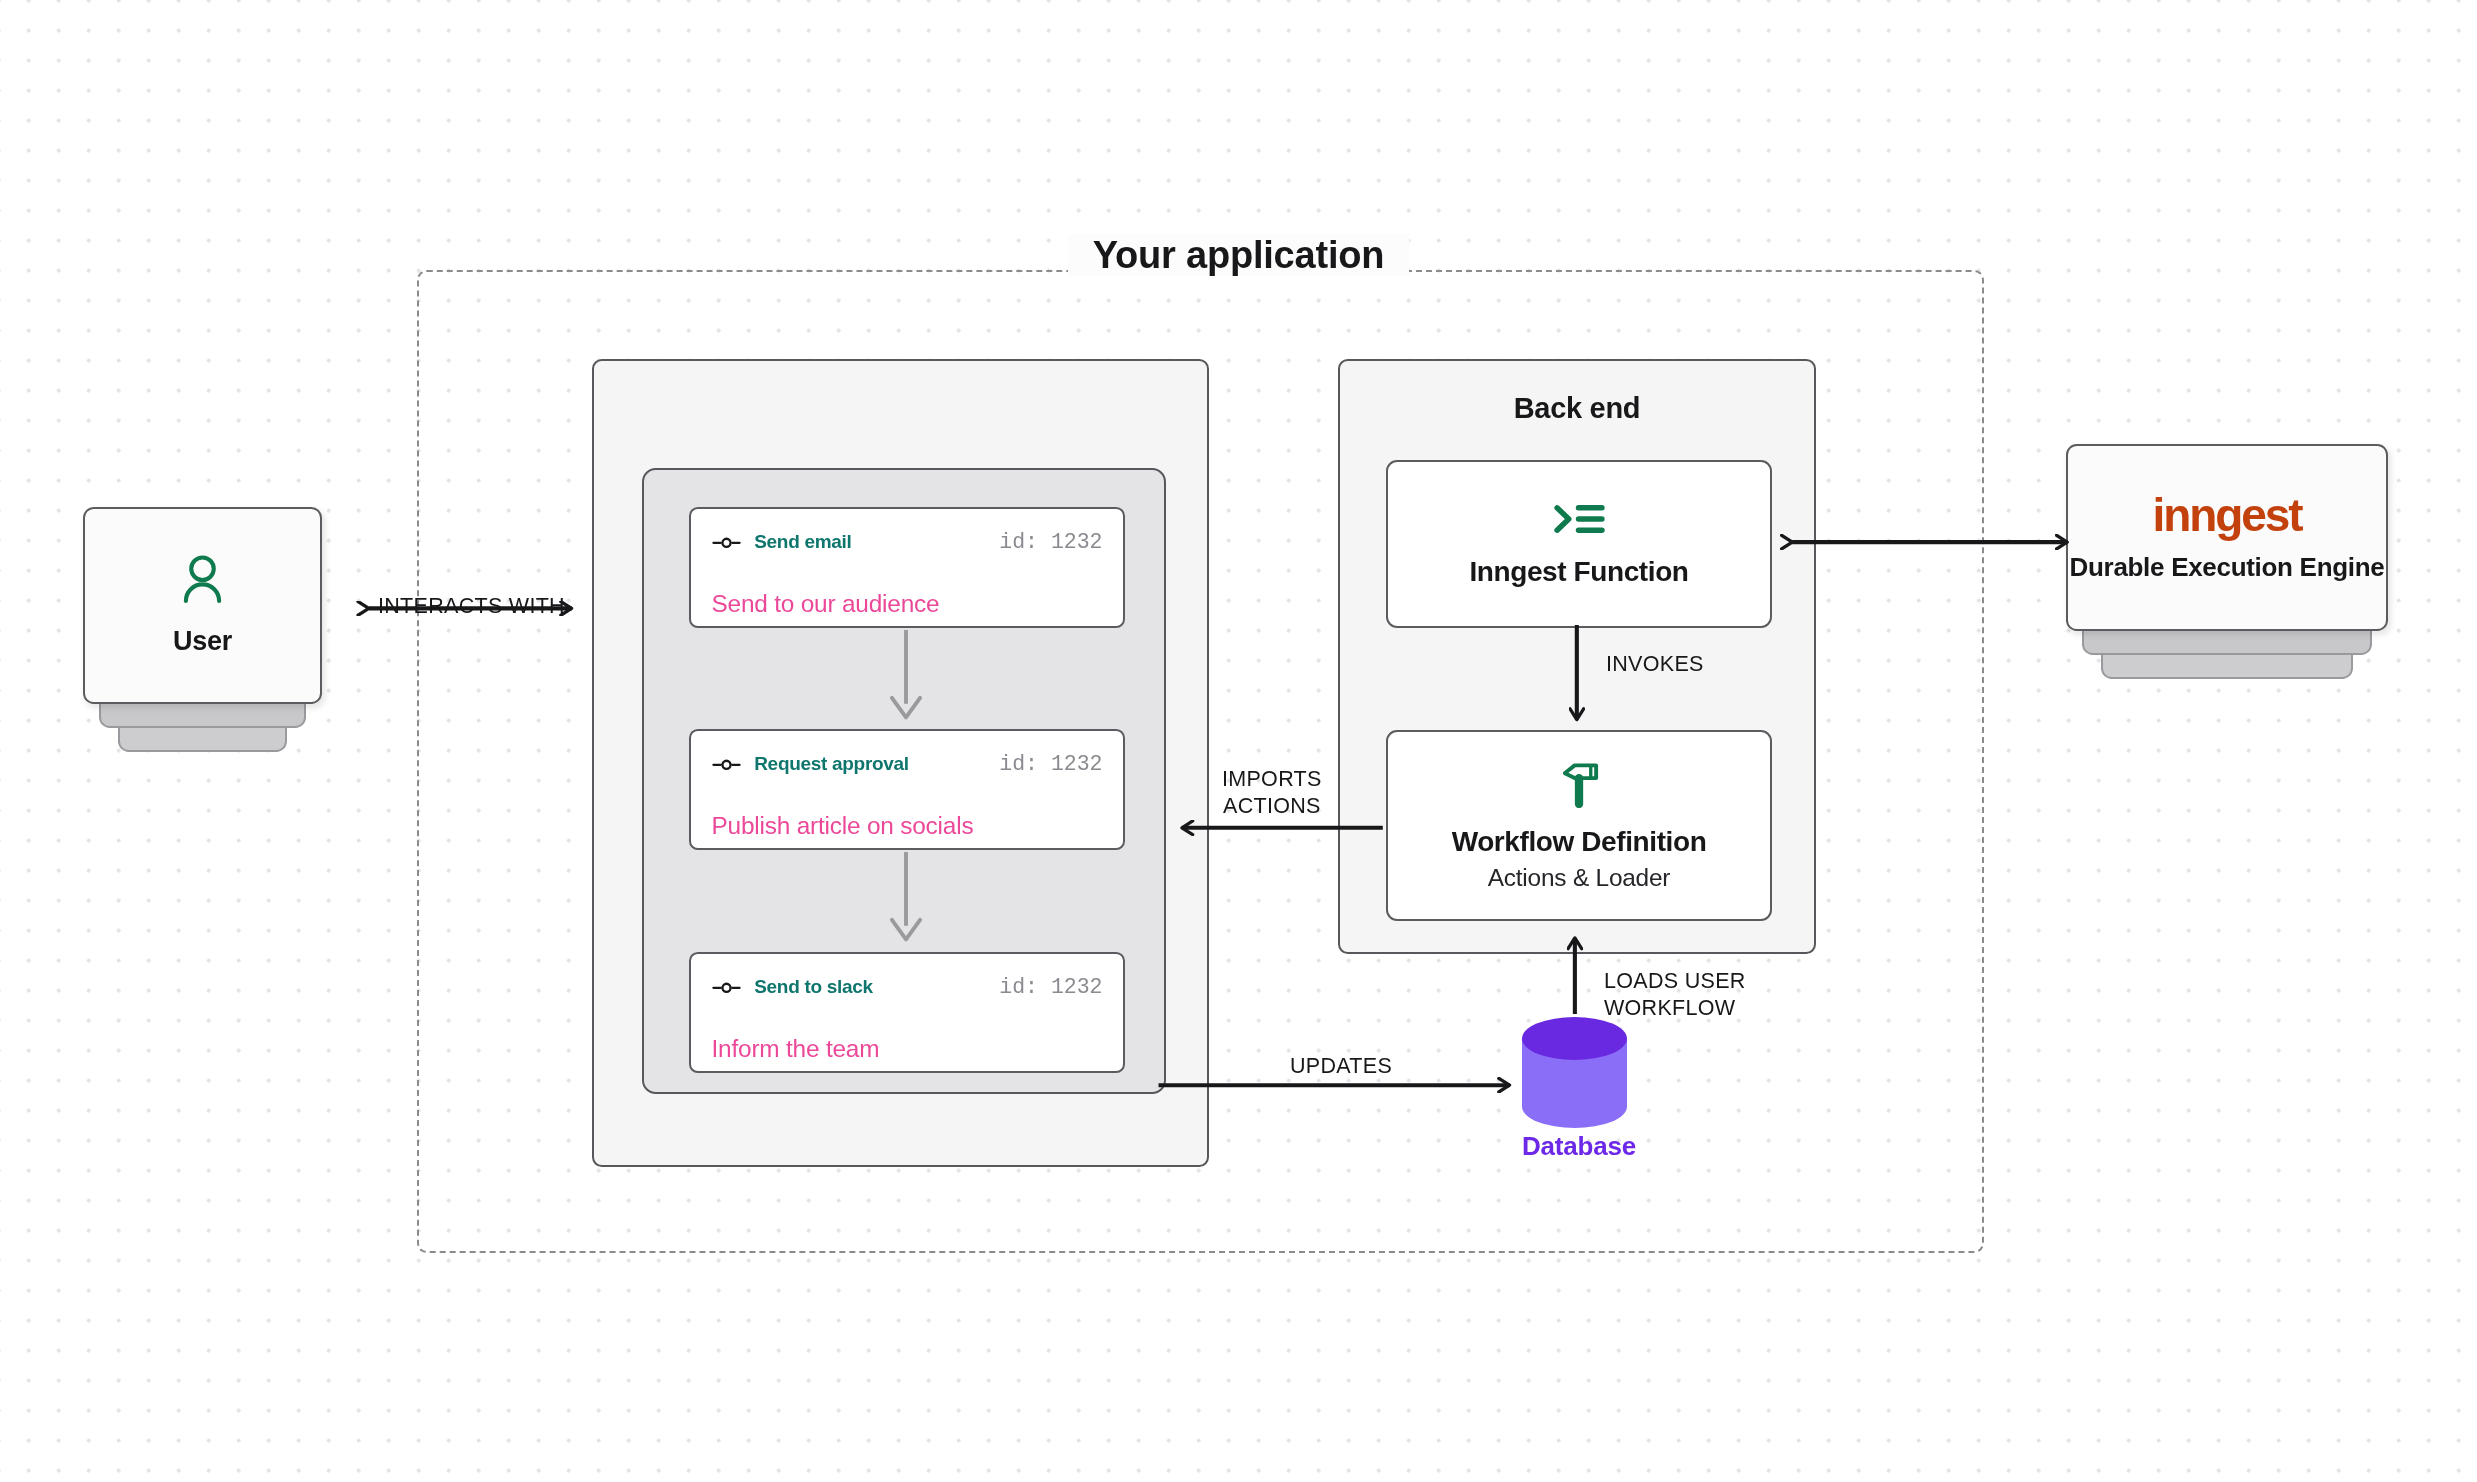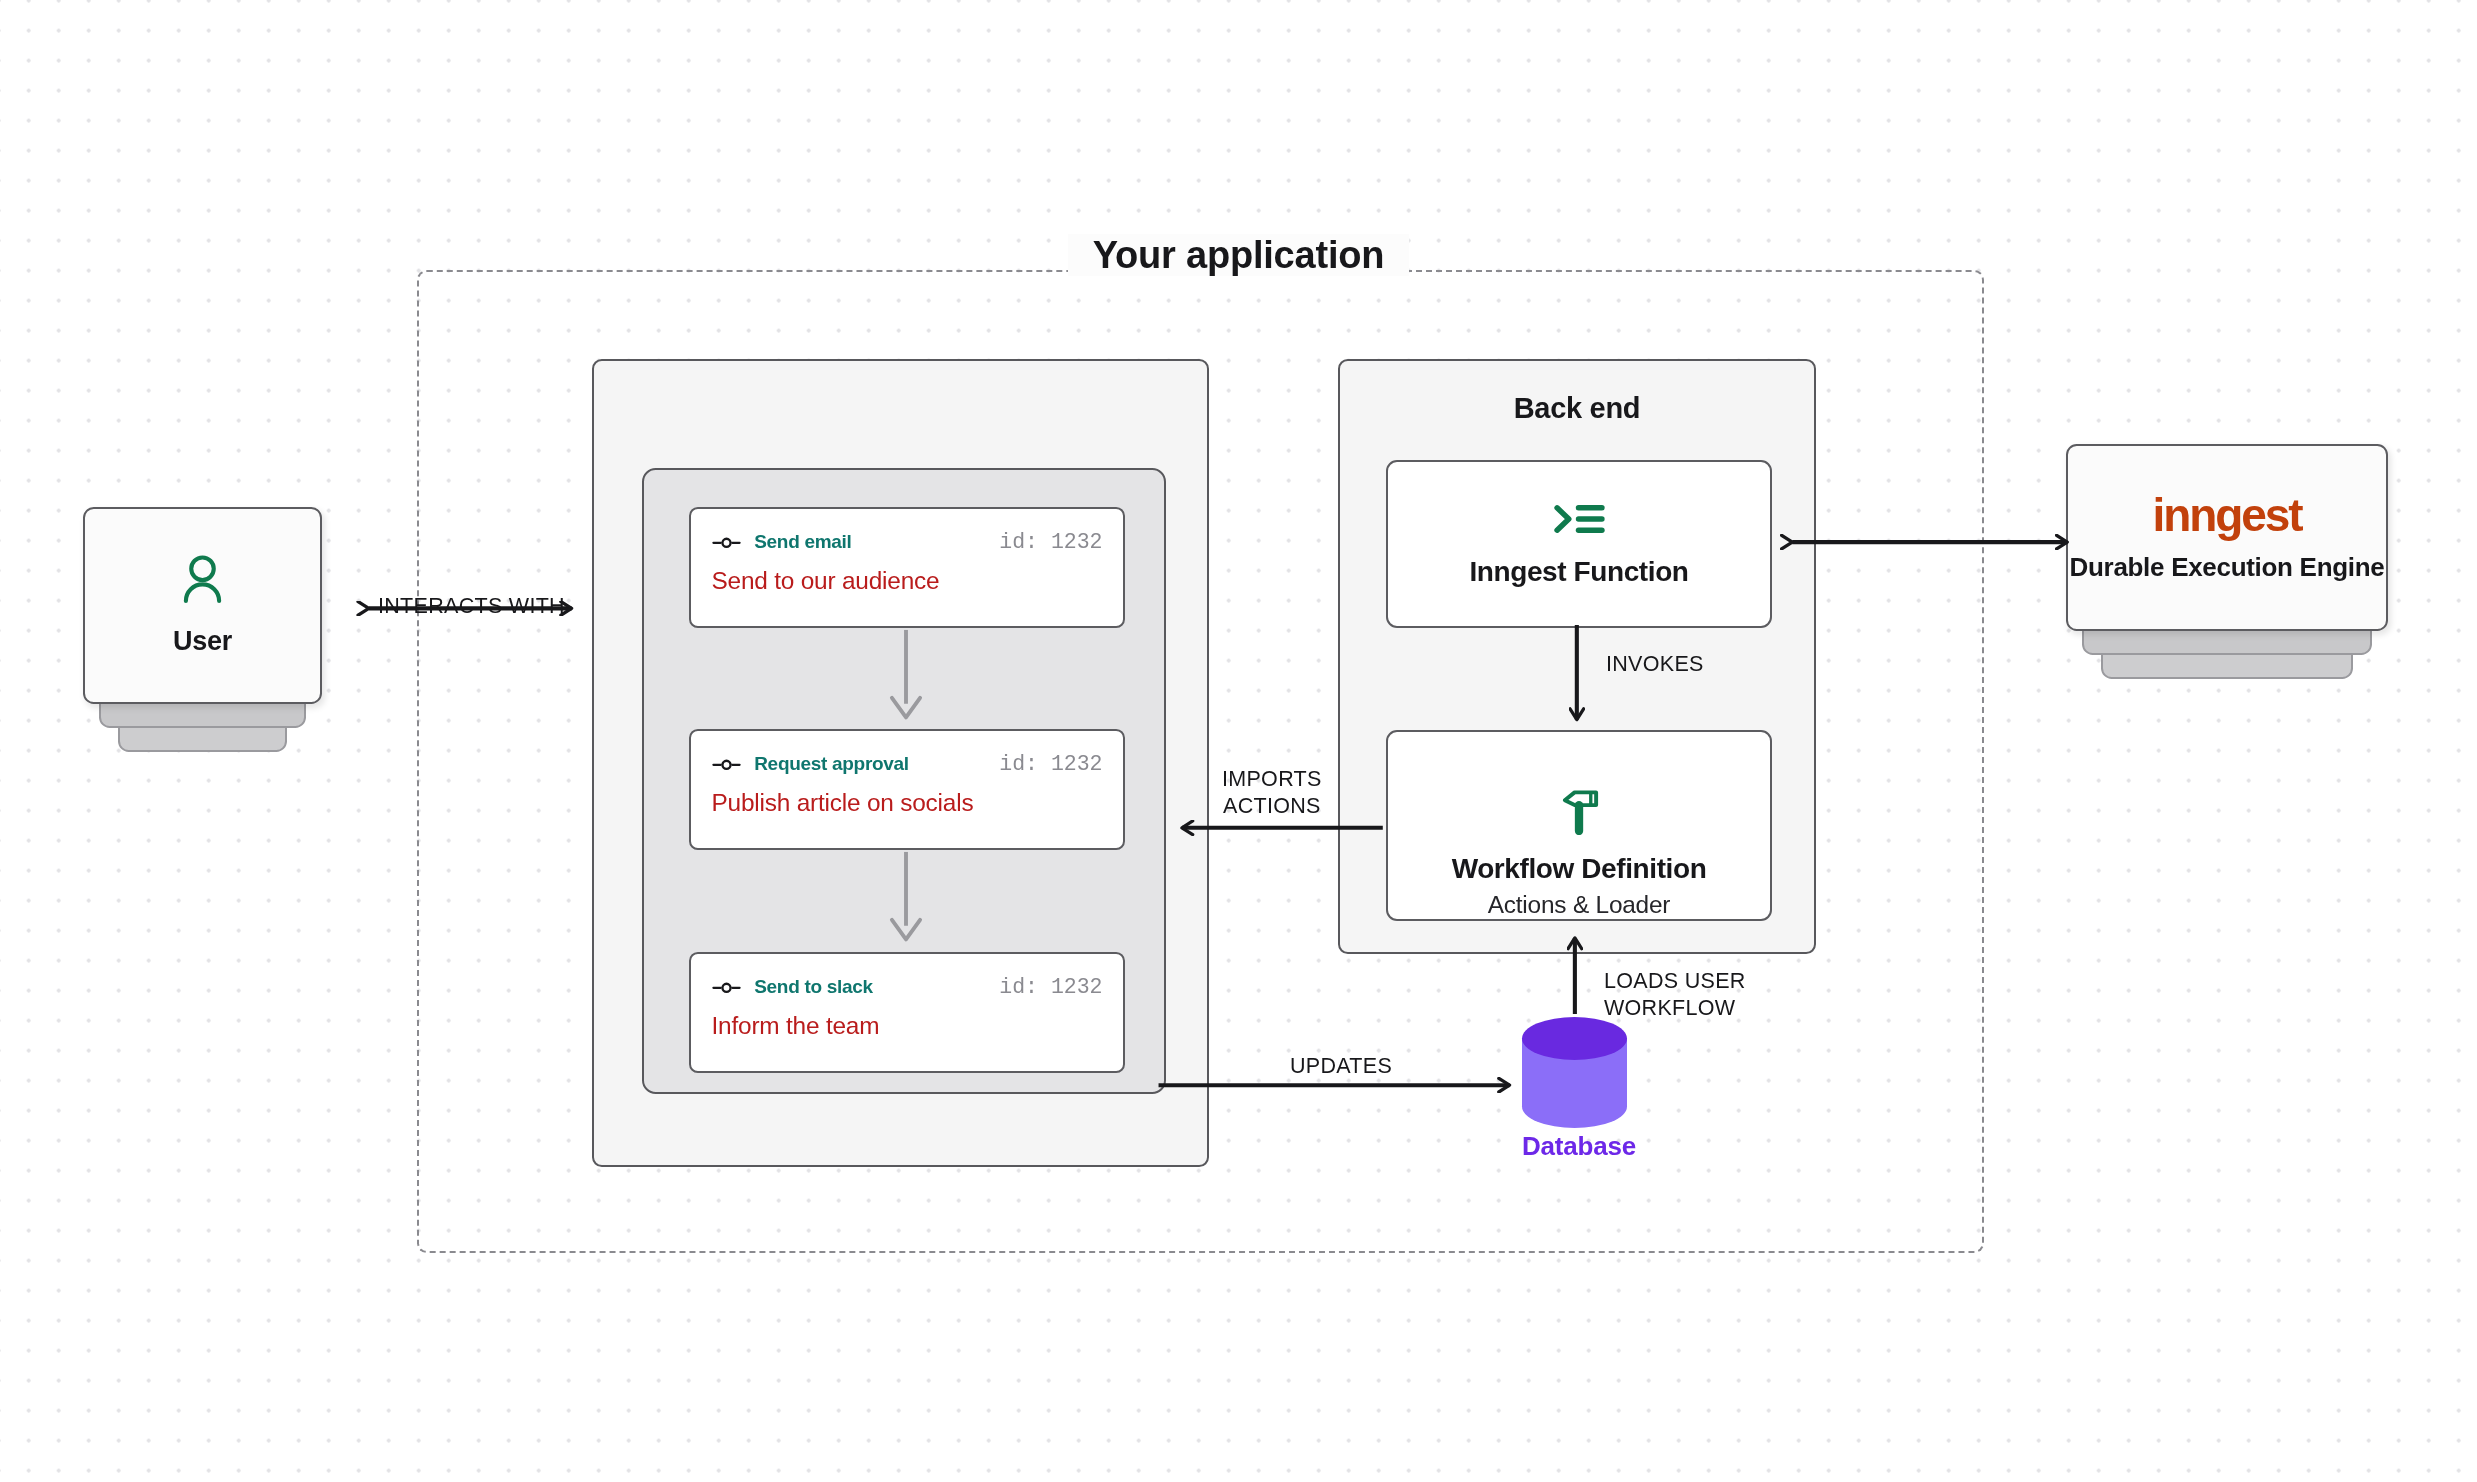--- a/index.html
+++ b/index.html
@@ -137,23 +137,23 @@
   }
   .step-id {
     margin-left: auto;
     padding-left: 15.6px;
     font-family: "Liberation Mono", monospace;
     font-size: 21.5px;
     color: #8a8a90;
     white-space: nowrap;
   }
   .step-desc {
-    margin-top: 8px;
+    margin-top: 31px;
     font-size: 24.4px;
-    color: #b91c1c;
+    color: #ec4899;
     letter-spacing: -0.2px;
     white-space: nowrap;
   }
 
   .step-connector {
     position: absolute;
     left: 0;
     width: 524px;
     height: 101px;
     pointer-events: none;
@@ -178,21 +178,20 @@
     left: 46px;
     top: 99px;
     width: 386px;
     height: 168px;
   }
   #workflow-definition-box {
     left: 46px;
     top: 369px;
     width: 386px;
     height: 191px;
-    justify-content: flex-end;
   }
   .feature-icon { display: block; margin-bottom: 13.7px; }
   .feature-title {
     font-size: 28px;
     font-weight: 700;
     color: #18181b;
     letter-spacing: -0.4px;
   }
   .feature-sub {
     margin-top: 5.9px;

